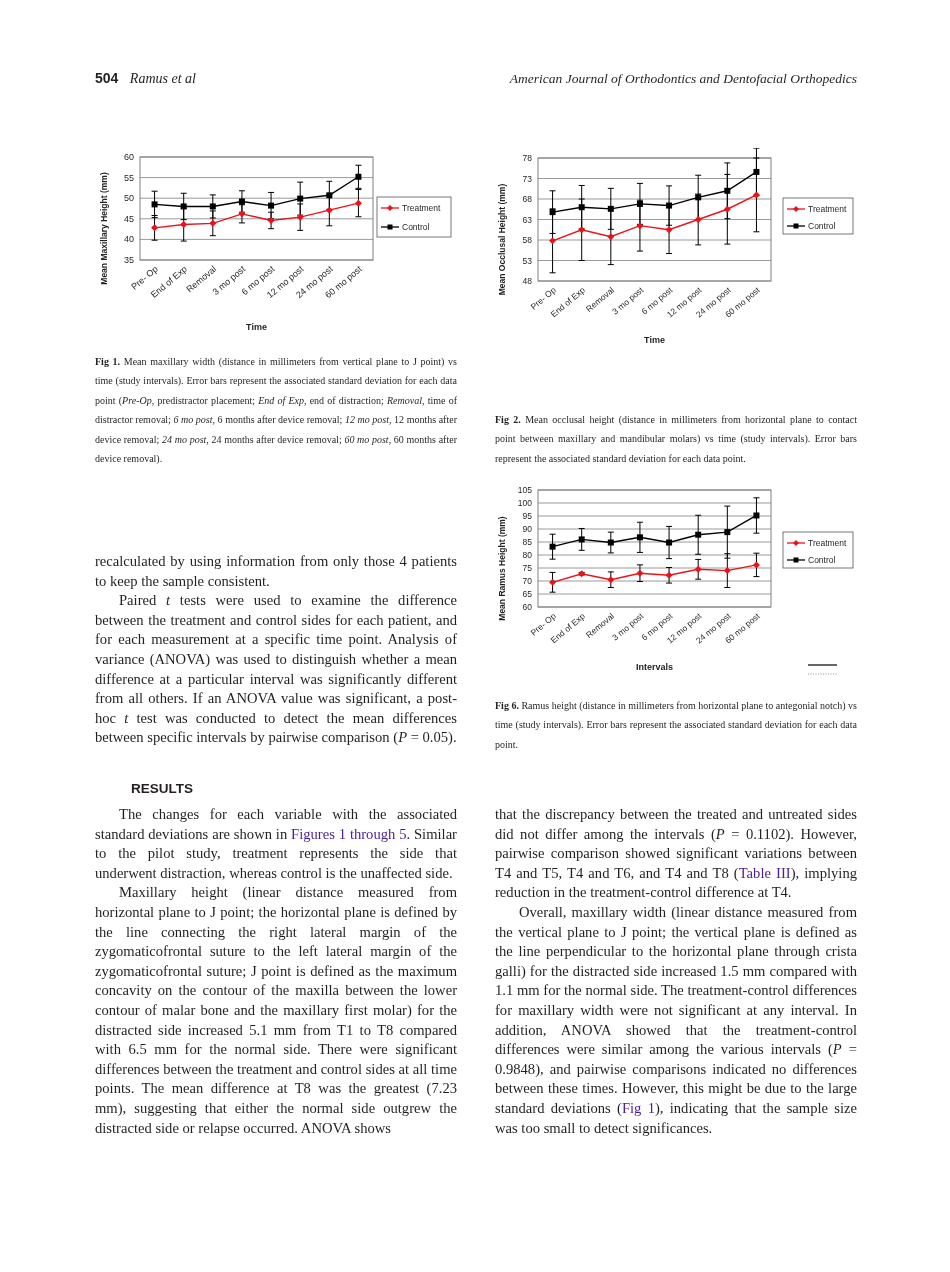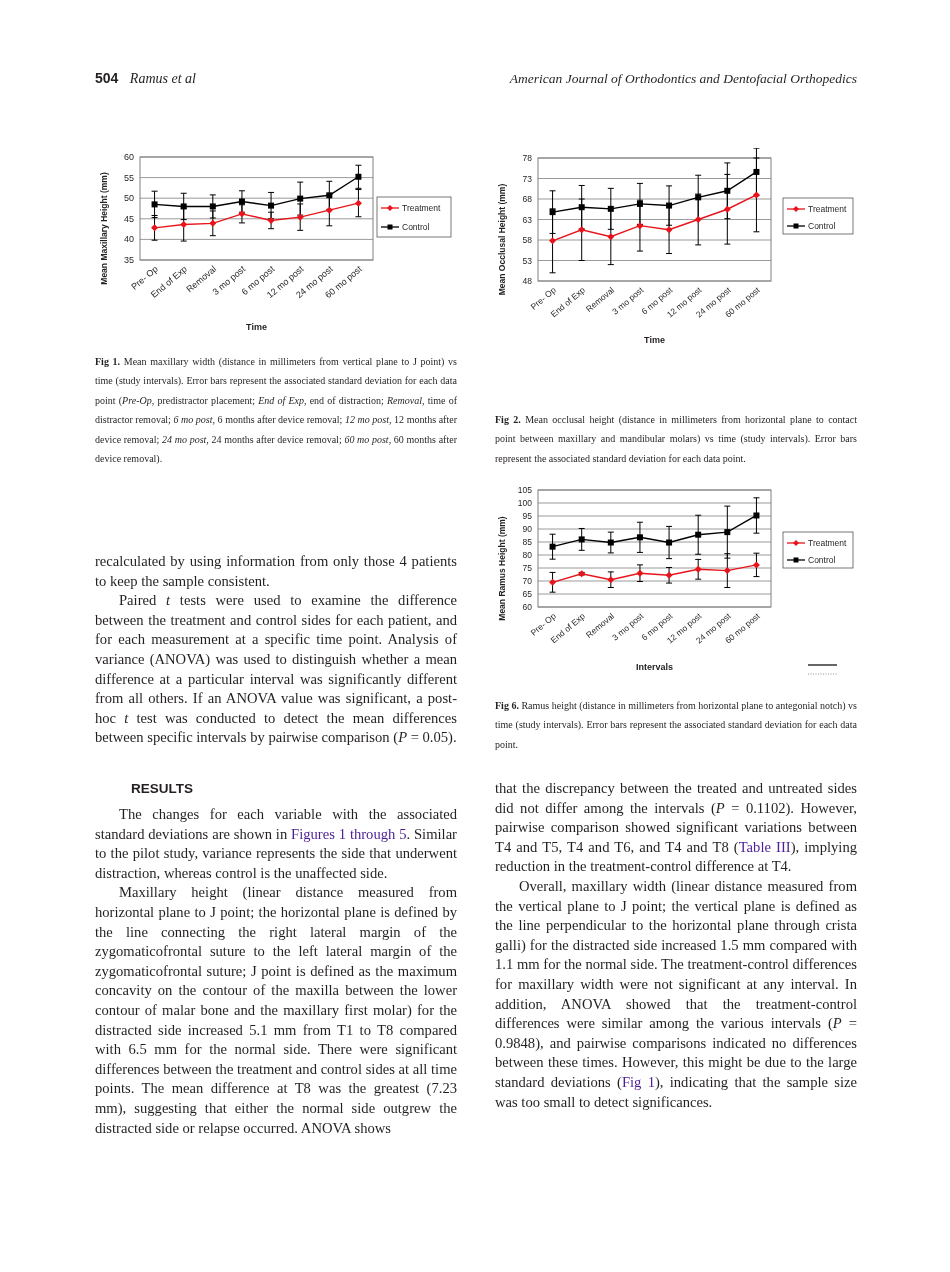--- a/index.html
+++ b/index.html
@@ -346,20 +346,20 @@
 <div class="caption" style="left:495px;top:696px;width:362px;">
   <span class="lbl">Fig 6.</span><span> Ramus height (distance in millimeters from horizontal plane to antegonial notch) vs time (study intervals). Error bars represent the associated standard deviation for each data point.</span>
 </div>
 
 <div class="body-text" style="left:95px;top:552px;width:362px;">
   <p>recalculated by using information from only those 4 patients to keep the sample consistent.</p>
   <p class="indent"><span>Paired </span><i>t</i><span> tests were used to examine the difference between the treatment and control sides for each patient, and for each measurement at a specific time point. Analysis of variance (ANOVA) was used to distinguish whether a mean difference at a particular interval was significantly different from all others. If an ANOVA value was significant, a post-hoc </span><i>t</i><span> test was conducted to detect the mean differences between specific intervals by pairwise comparison (</span><i>P</i><span> = 0.05).</span></p>
 </div>
 <div class="heading" style="left:95px;top:781px;margin-left:36px;">RESULTS</div>
 <div class="body-text" style="left:95px;top:805px;width:362px;">
-  <p class="indent"><span>The changes for each variable with the associated standard deviations are shown in </span><span class="link">Figures 1 through 5</span><span>. Similar to the pilot study, variance represents the side that underwent distraction, whereas control is the unaffected side.</span></p>
+  <p class="indent"><span>The changes for each variable with the associated standard deviations are shown in </span><span class="link">Figures 1 through 5</span><span>. Similar to the pilot study, treatment represents the side that underwent distraction, whereas control is the unaffected side.</span></p>
   <p class="indent">Maxillary height (linear distance measured from horizontal plane to J point; the horizontal plane is defined by the line connecting the right lateral margin of the zygomaticofrontal suture to the left lateral margin of the zygomaticofrontal suture; J point is defined as the maximum concavity on the contour of the maxilla between the lower contour of malar bone and the maxillary first molar) for the distracted side increased 5.1 mm from T1 to T8 compared with 6.5 mm for the normal side. There were significant differences between the treatment and control sides at all time points. The mean difference at T8 was the greatest (7.23 mm), suggesting that either the normal side outgrew the distracted side or relapse occurred. ANOVA shows</p>
 </div>
 
-<div class="body-text" style="left:495px;top:779px;width:362px;">
+<div class="body-text" style="left:495px;top:805px;width:362px;">
   <p><span>that the discrepancy between the treated and untreated sides did not differ among the intervals (</span><i>P</i><span> = 0.1102). However, pairwise comparison showed significant variations between T4 and T5, T4 and T6, and T4 and T8 (</span><span class="link">Table III</span><span>), implying reduction in the treatment-control difference at T4.</span></p>
   <p class="indent"><span>Overall, maxillary width (linear distance measured from the vertical plane to J point; the vertical plane is defined as the line perpendicular to the horizontal plane through crista galli) for the distracted side increased 1.5 mm compared with 1.1 mm for the normal side. The treatment-control differences for maxillary width were not significant at any interval. In addition, ANOVA showed that the treatment-control differences were similar among the various intervals (</span><i>P</i><span> = 0.9848), and pairwise comparisons indicated no differences between these times. However, this might be due to the large standard deviations (</span><span class="link">Fig 1</span><span>), indicating that the sample size was too small to detect significances.</span></p>
 </div>
 
 </body></html>

